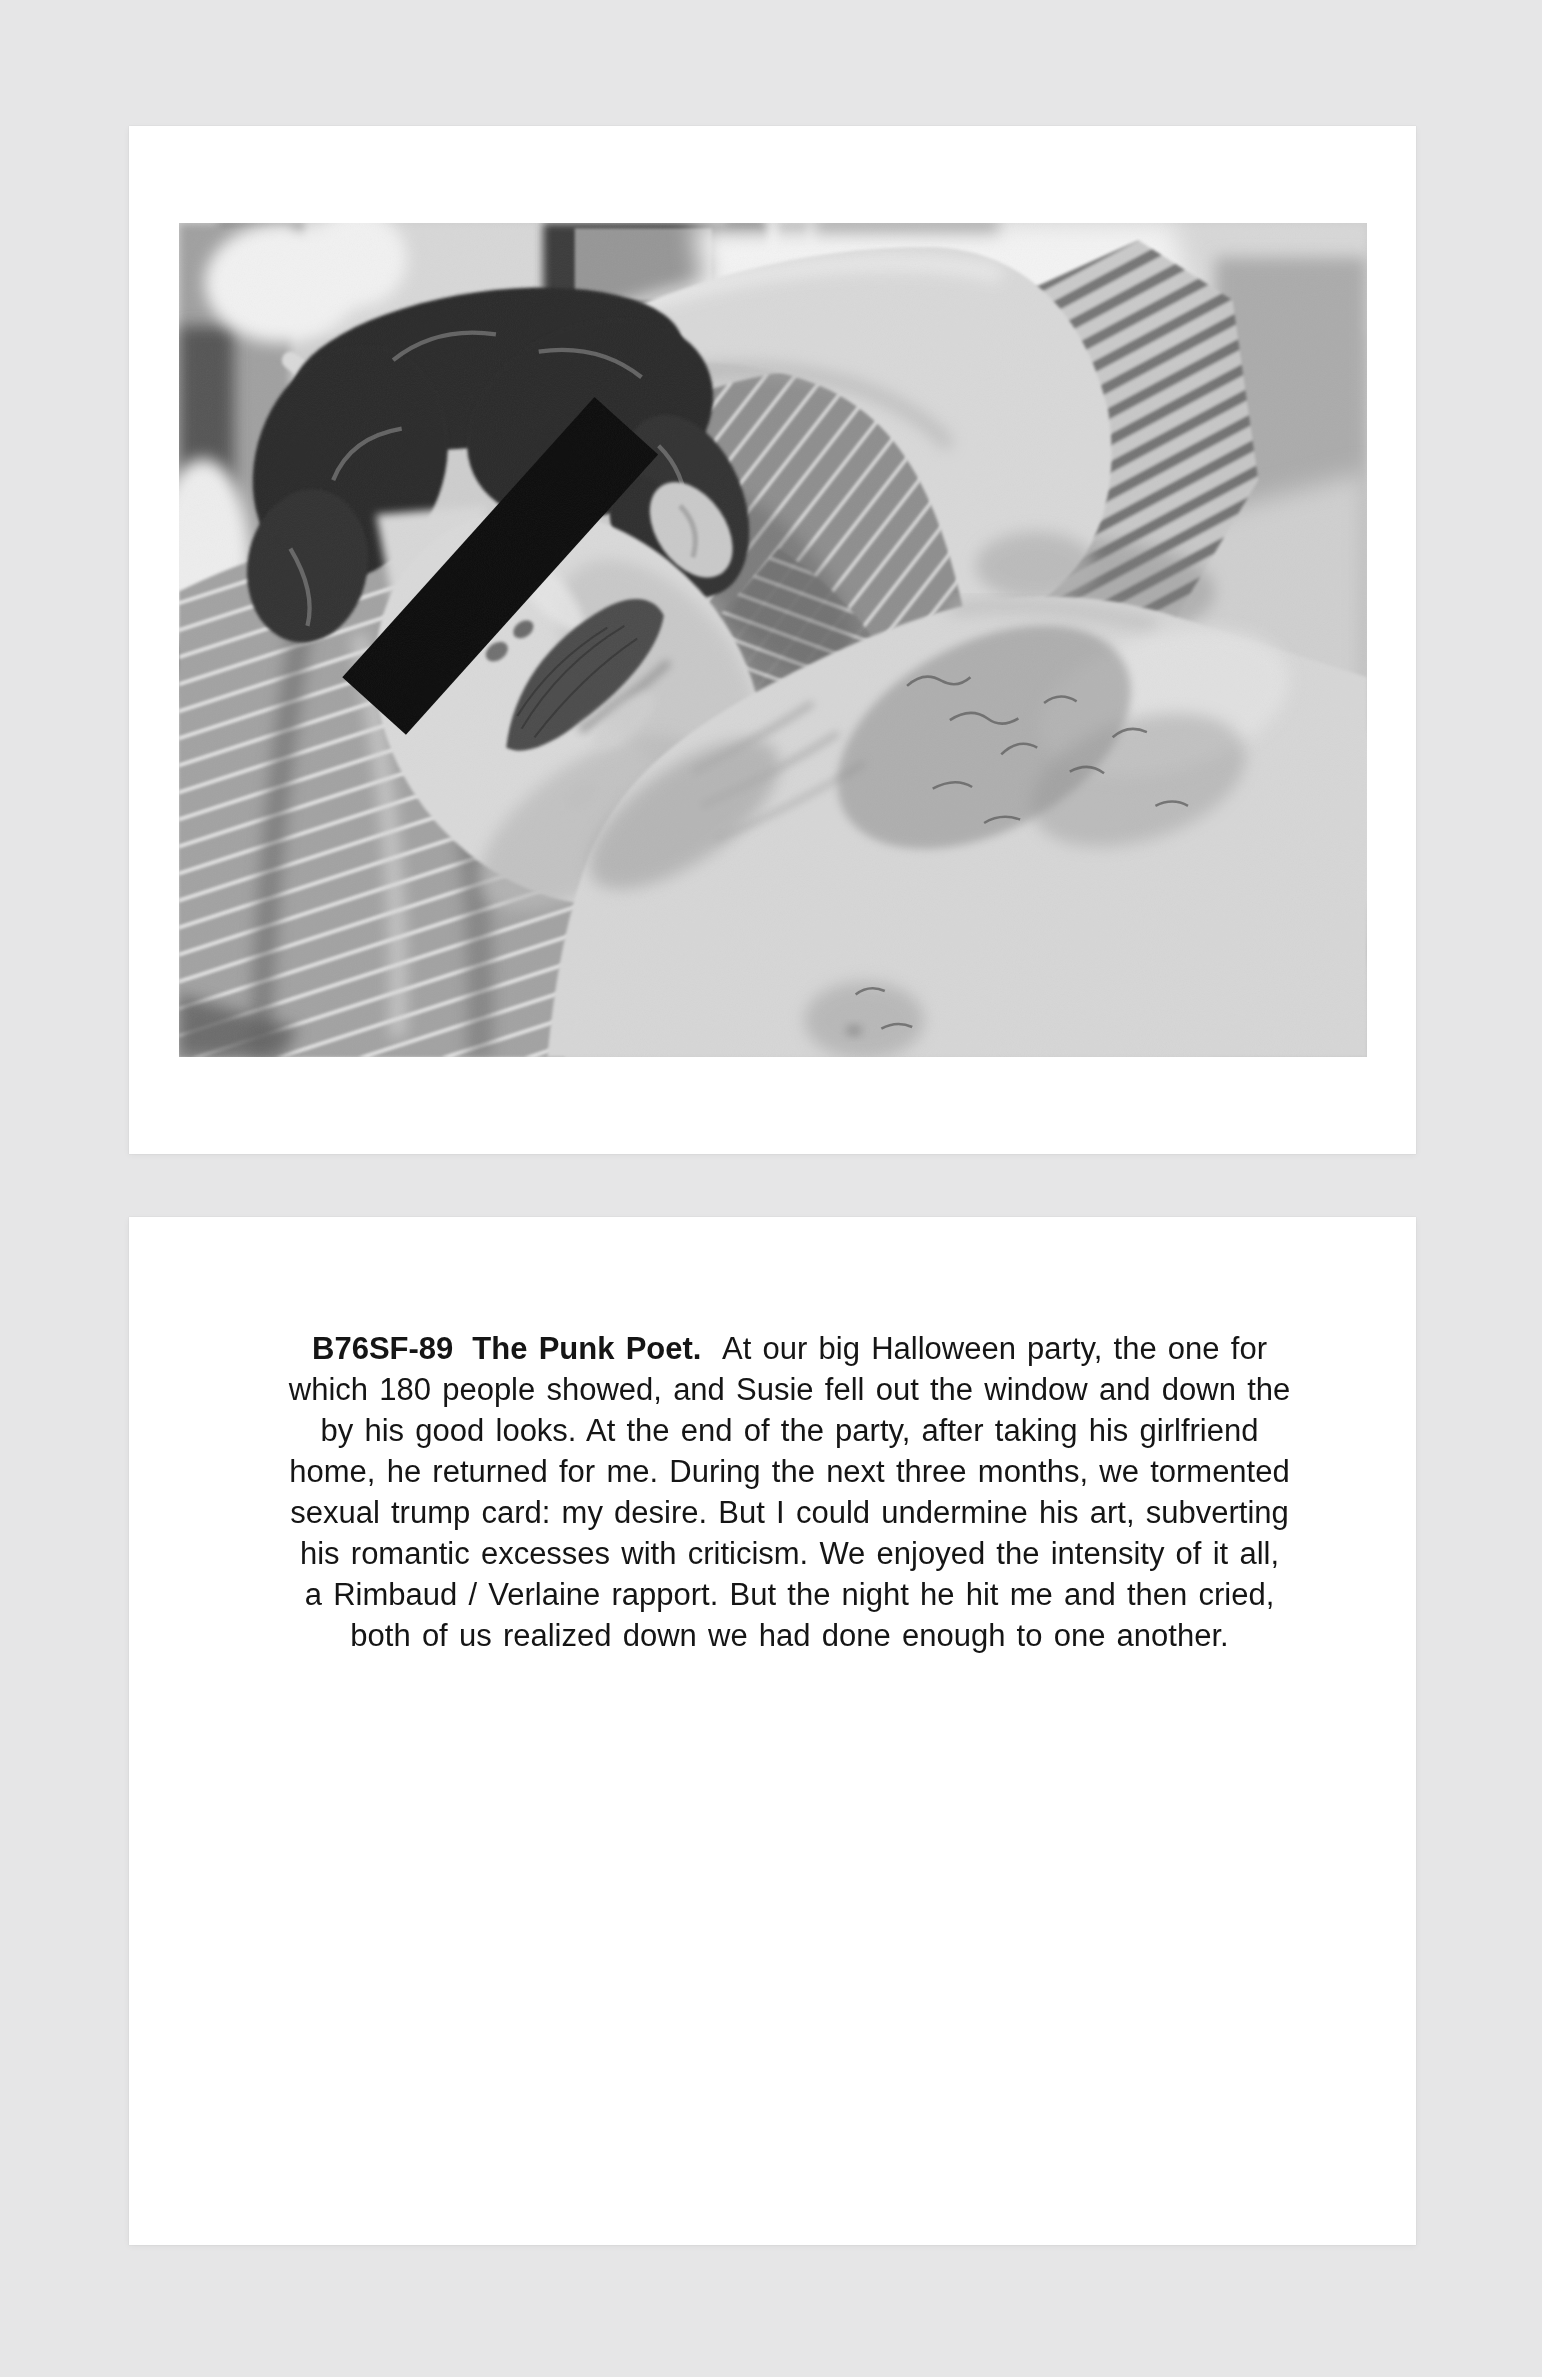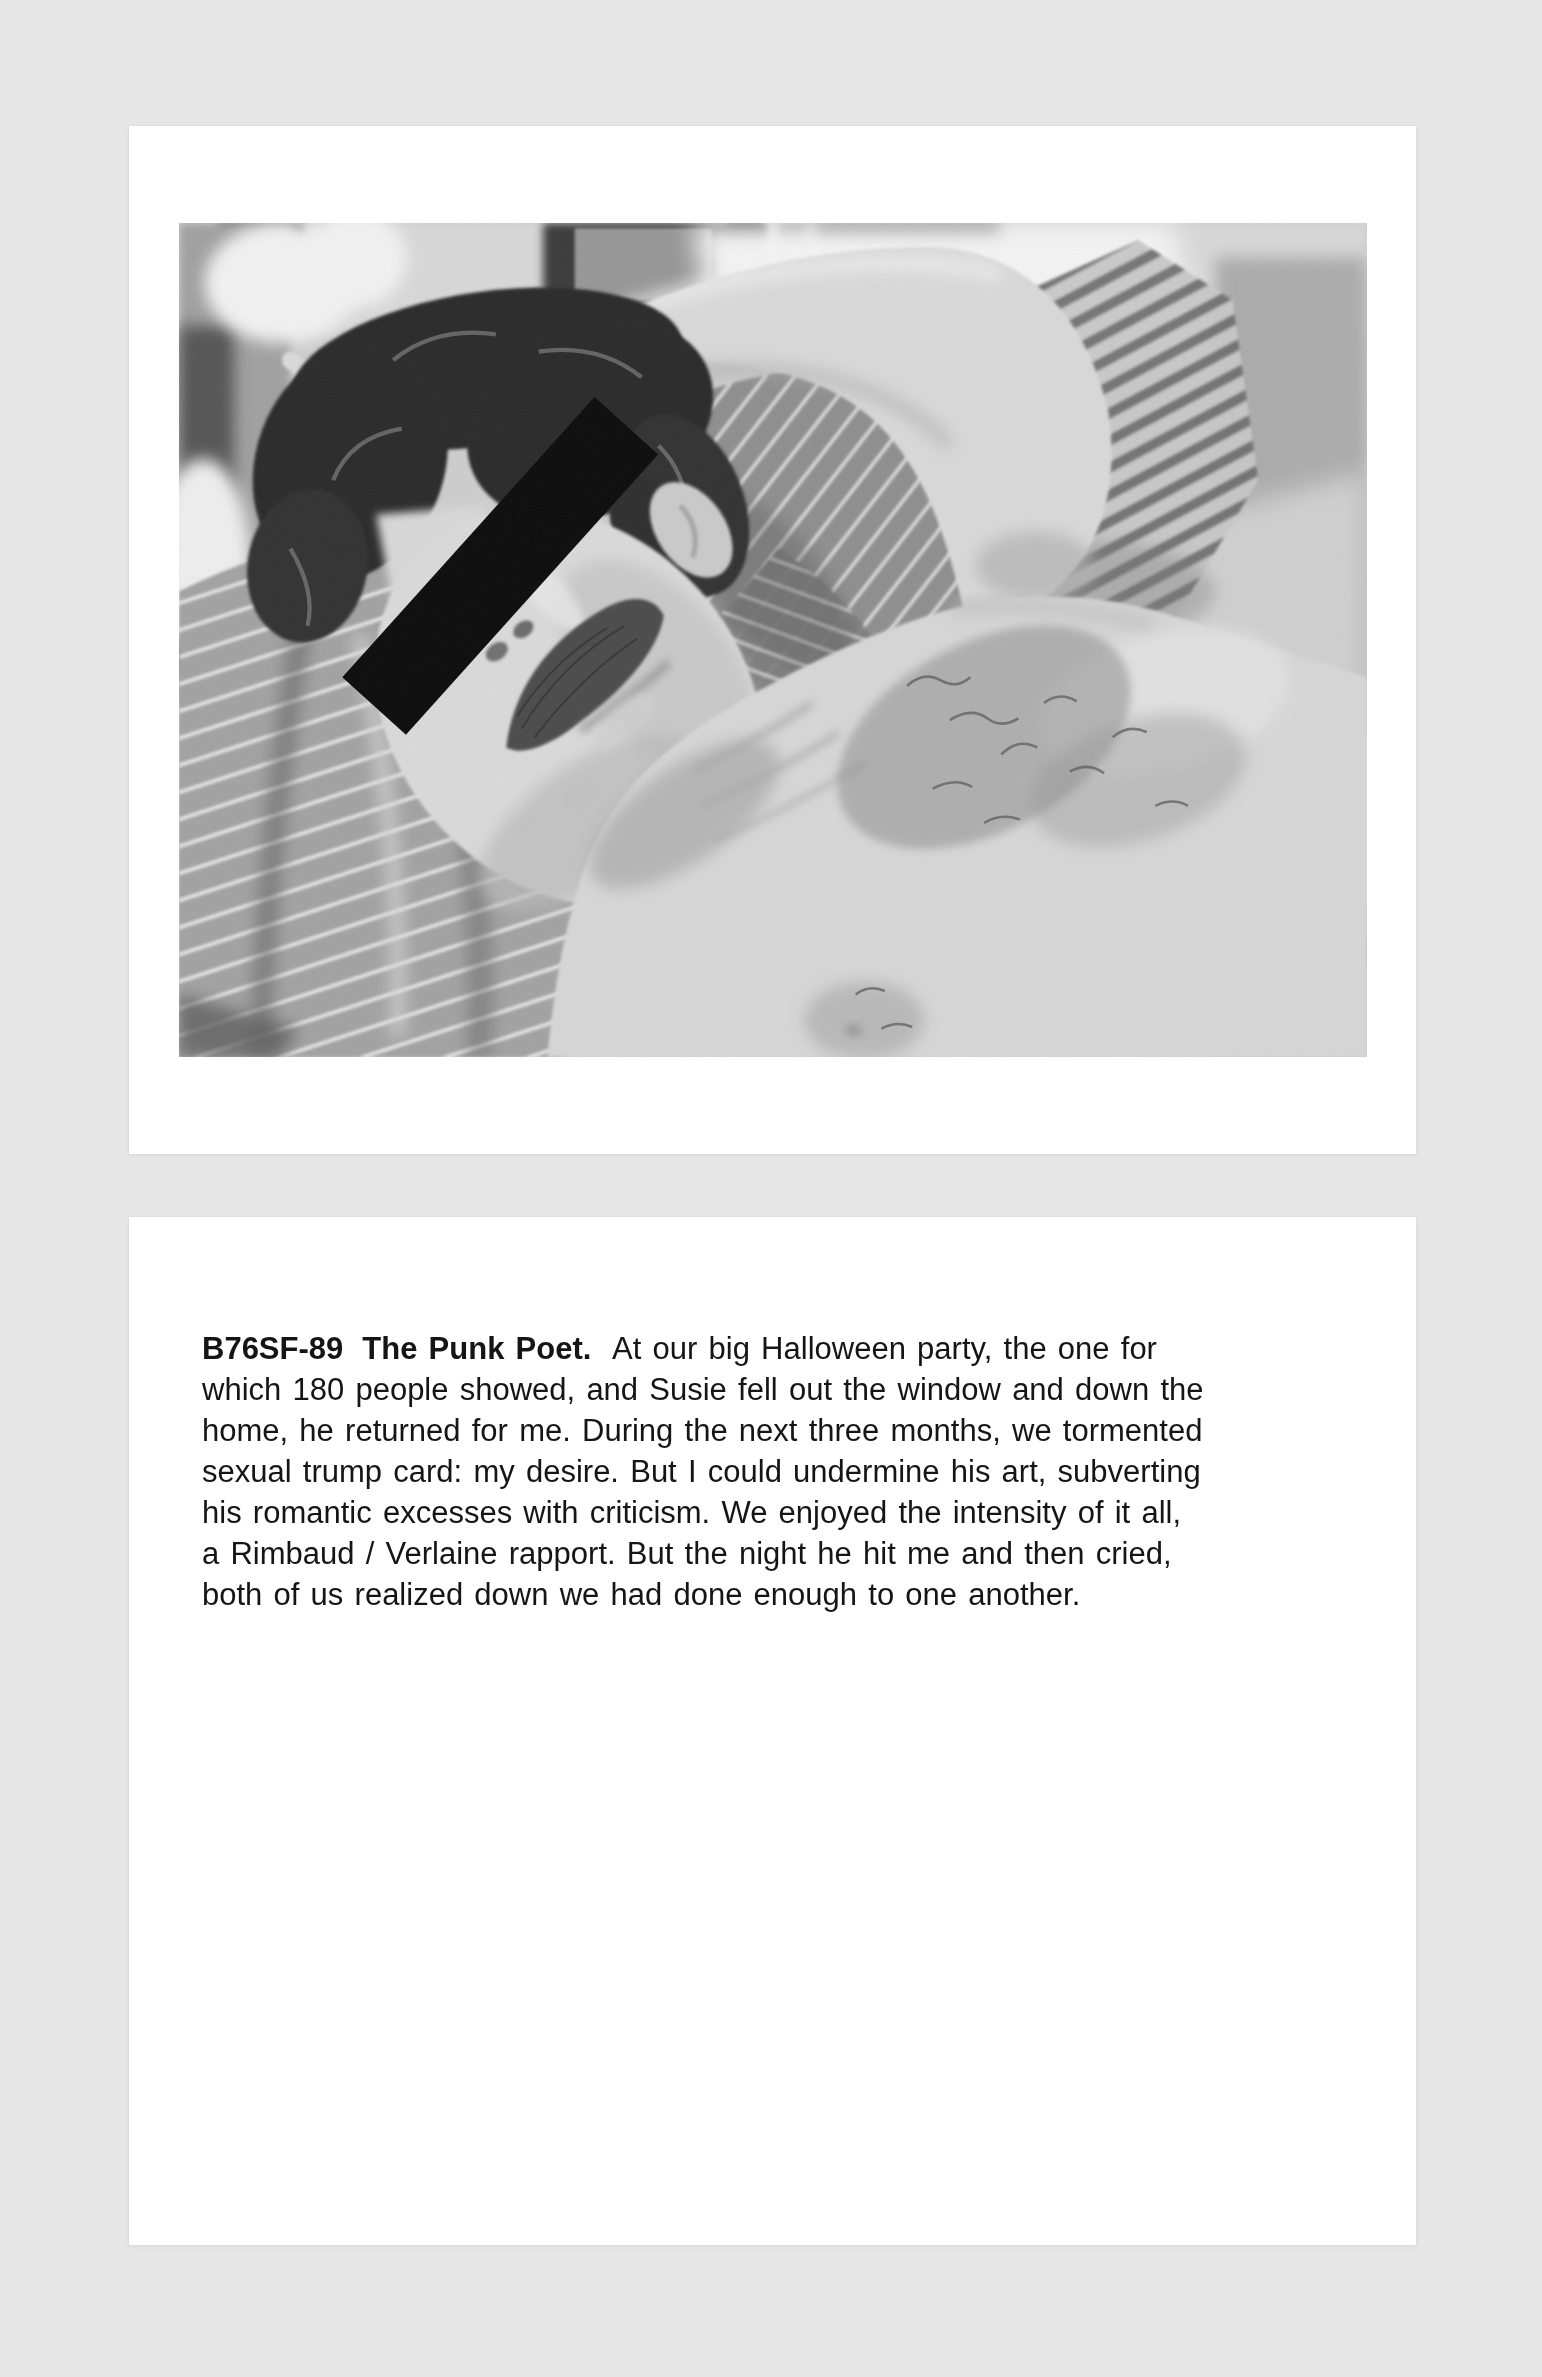--- a/index.html
+++ b/index.html
@@ -1,17 +1,17 @@
 <!DOCTYPE html>
 <html style="font-size:13.7px"><head>
 <meta charset="utf-8">
 <style>
   html,body{margin:0;padding:0;}
   .page{position:relative;width:1542px;height:2377px;background:#e6e6e7;overflow:hidden;
-        font-family:"Liberation Sans",sans-serif;}
+        font-family:"Liberation Sans",sans-serif;text-align:center;}
   .panel{position:absolute;left:129px;width:1287px;height:1028px;background:#ffffff;
          box-shadow:0 0 0.9px rgba(0,0,0,.15), 0 1.7px 6.9px rgba(0,0,0,.05);}
   .panel-top{top:126px;}
   .panel-bottom{top:1217px;}
   .photo{position:absolute;left:50px;top:97px;width:1188px;height:834px;background:#cdcdcd;overflow:hidden;}
   .photo svg{display:block;width:100%;height:100%;}
   .caption{position:absolute;left:73px;top:111px;width:1175px;color:#151515;}
   .cap-line{font-size:31px;line-height:41px;white-space:nowrap;word-spacing:2.6px;letter-spacing:0;}
   .b{font-weight:bold;}
   .sp{display:inline-block;width:19px;}
@@ -199,20 +199,21 @@
 
         <rect x="0" y="0" width="1387" height="973" filter="url(#grain)" opacity="0.06"></rect>
       </svg>
     </div>
   </div>
 
   <div class="panel panel-bottom">
     <div class="caption">
       <div class="cap-line"><span class="b">B76SF-89</span><span class="sp"></span><span class="b">The Punk Poet.</span><span class="sp2"></span><span>At our big Halloween party, the one for</span></div>
       <div class="cap-line">which 180 people showed, and Susie fell out the window and down the</div>
+      <div class="cap-line">by his good looks. At the end of the party, after taking his girlfriend</div>
       <div class="cap-line">home, he returned for me. During the next three months, we tormented</div>
       <div class="cap-line">sexual trump card: my desire. But I could undermine his art, subverting</div>
       <div class="cap-line">his romantic excesses with criticism. We enjoyed the intensity of it all,</div>
       <div class="cap-line">a Rimbaud / Verlaine rapport. But the night he hit me and then cried,</div>
       <div class="cap-line">both of us realized down we had done enough to one another.</div>
     </div>
   </div>
 
 </div>
 

